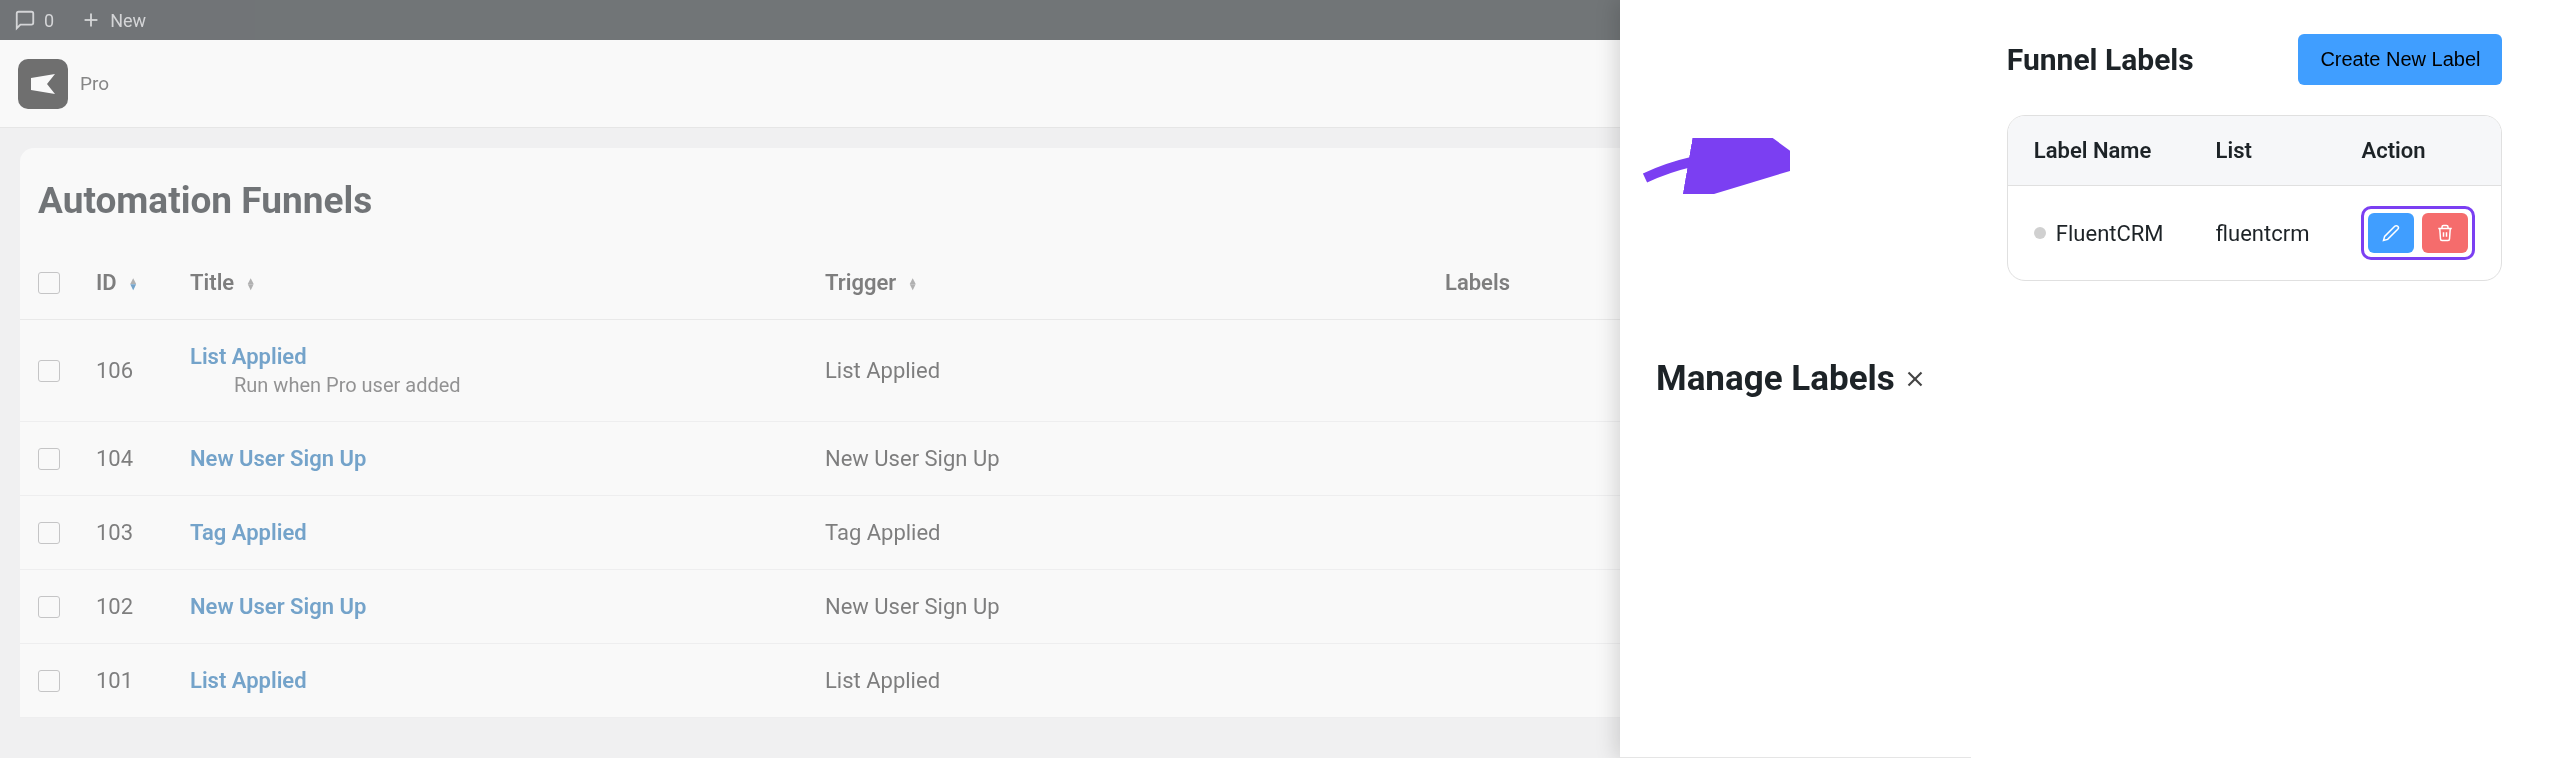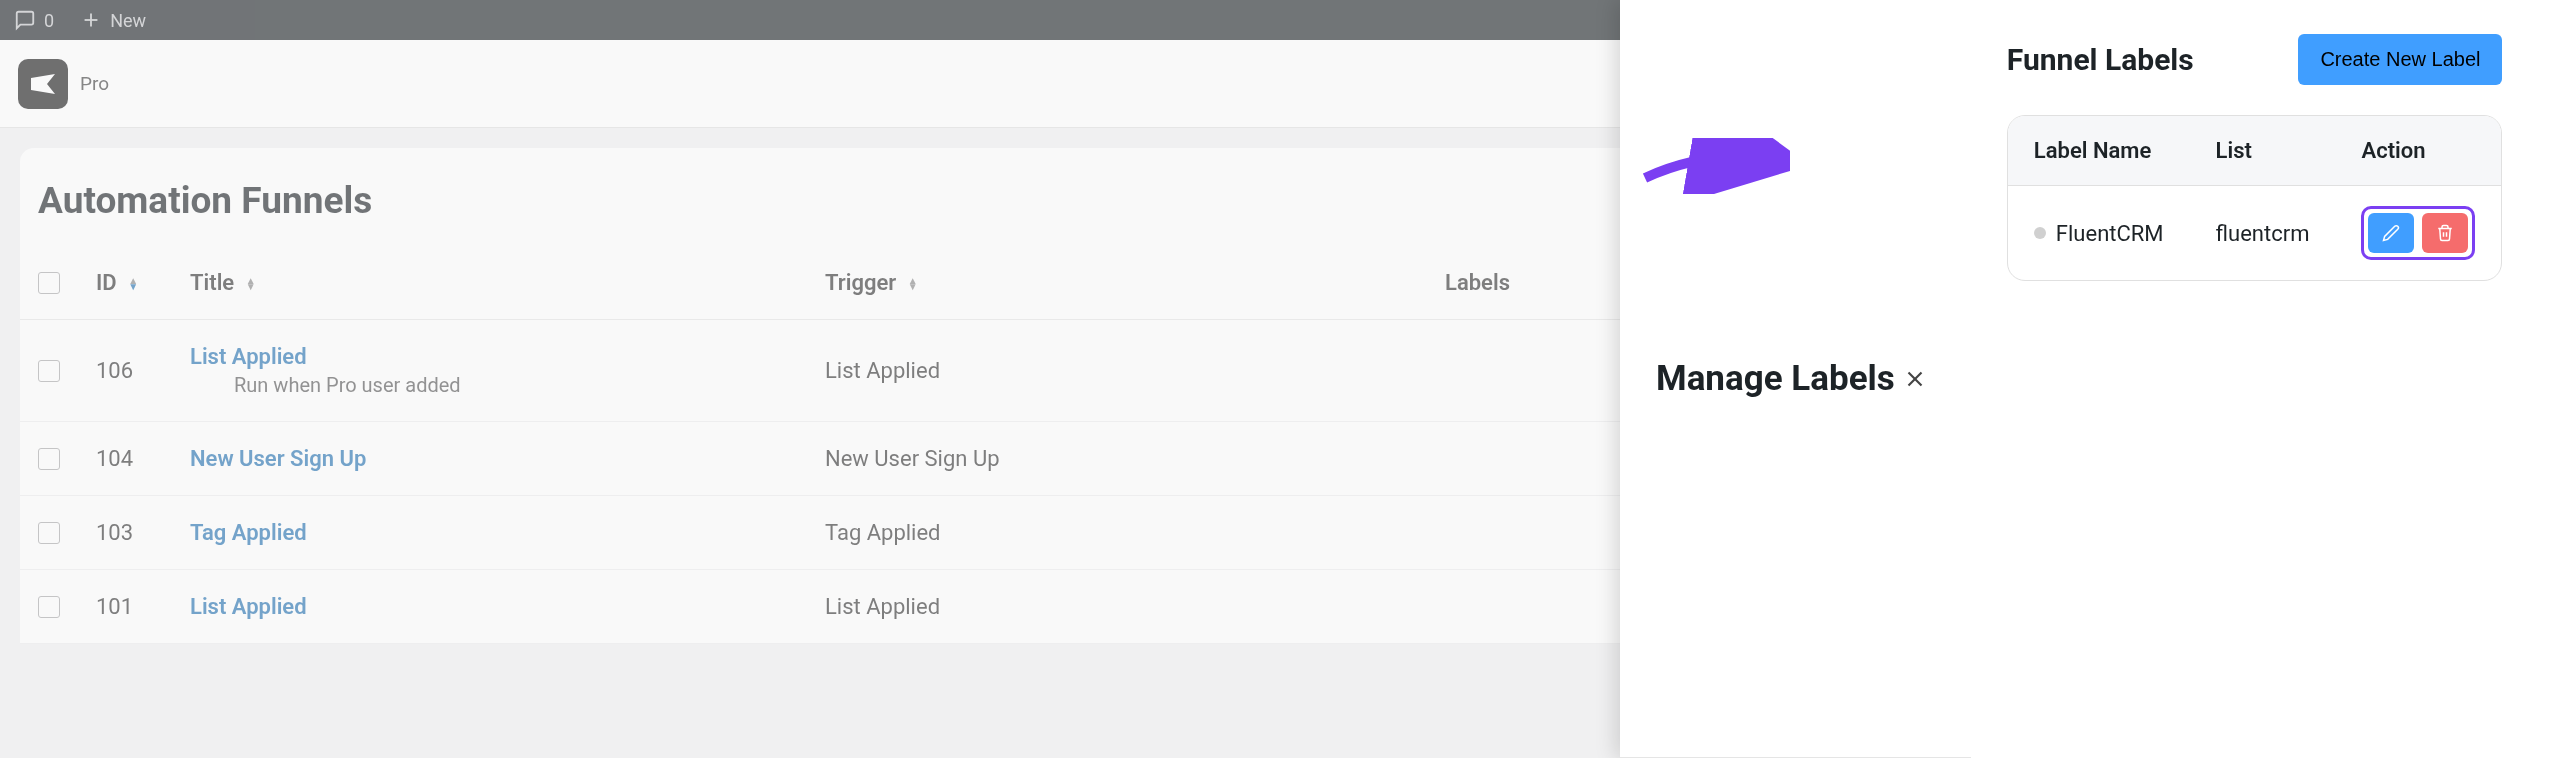--- a/index.html
+++ b/index.html
@@ -386,20 +386,32 @@
       <div class="row-link">Tag Applied</div>
 
     </td>
     <td class="col-trigger">Tag Applied</td>
     <td class="col-labels"></td>
   </tr>
         <tr>
     <td class="col-checkbox">
             <div class="checkbox"></div>
           </td>
+    <td class="col-id">102</td>
+    <td class="col-title">
+      <div class="row-link">New User Sign Up</div>
+
+    </td>
+    <td class="col-trigger">New User Sign Up</td>
+    <td class="col-labels"></td>
+  </tr>
+        <tr>
+    <td class="col-checkbox">
+            <div class="checkbox"></div>
+          </td>
     <td class="col-id">101</td>
     <td class="col-title">
       <div class="row-link">List Applied</div>
 
     </td>
     <td class="col-trigger">List Applied</td>
     <td class="col-labels"></td>
   </tr>
       </tbody>
   </table>

